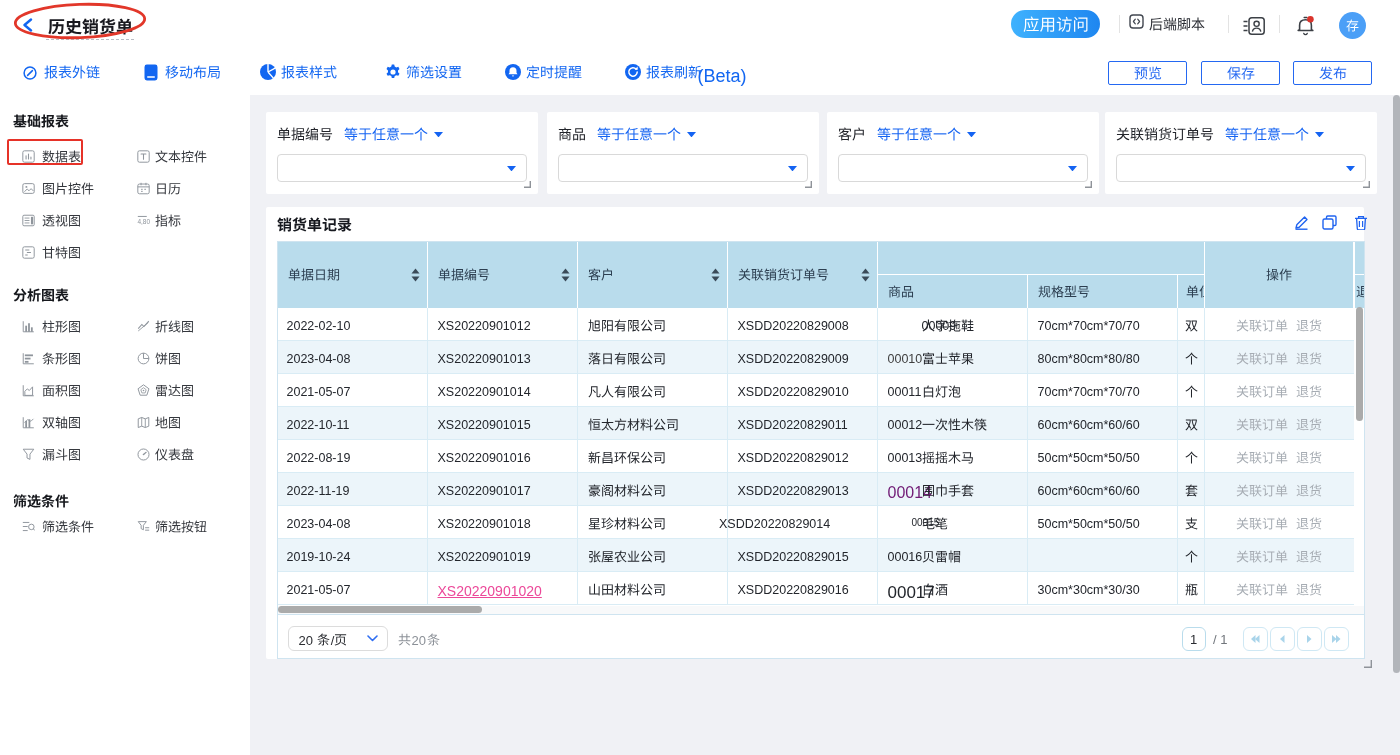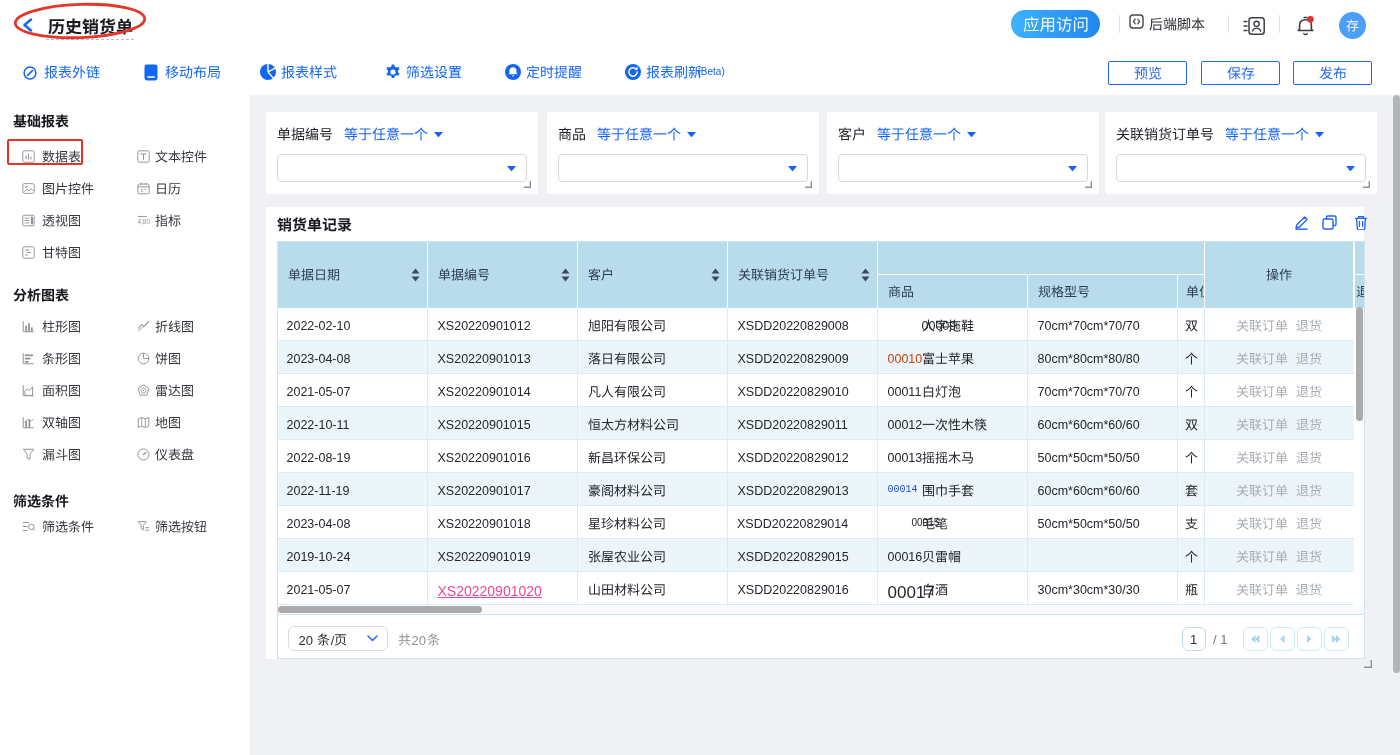--- a/index.html
+++ b/index.html
@@ -302,21 +302,21 @@
     <path d="M12.6 2.6 l0.2 3.2 -3.2-0.4 Z" fill="#fff"></path>
   </svg>
 <svg style="position:absolute;left:646px;top:65px;width:56px;height:14px" viewBox="0 -880 4000 1000">
     <g fill="#1266f1" transform="scale(1,-1)">
       <use href="#u62a5"></use>
       <use href="#u8868" x="1000"></use>
       <use href="#u5237" x="2000"></use>
       <use href="#u65b0" x="3000"></use>
     </g>
   </svg>
-<div style="position:absolute;left:697.5px;top:65.5px;font-size:10px;color:#1266f1;font-weight:400;white-space:nowrap;text-align:right;">(Beta)</div>
+<div style="position:absolute;left:697.5px;top:65.5px;font-size:18px;color:#1266f1;font-weight:400;white-space:nowrap;text-align:right;">(Beta)</div>
 <div class="abs" style="left:1108px;top:61px;width:79px;height:24px;border:1px solid #2468f2;border-radius:2px;background:#fff"></div>
 <svg style="position:absolute;left:1133.5px;top:66px;width:28px;height:14px" viewBox="0 -880 2000 1000">
     <g fill="#2468f2" transform="scale(1,-1)">
       <use href="#u9884"></use>
       <use href="#u89c8" x="1000"></use>
     </g>
   </svg>
 <div class="abs" style="left:1201px;top:61px;width:79px;height:24px;border:1px solid #2468f2;border-radius:2px;background:#fff"></div>
 <svg style="position:absolute;left:1226.5px;top:66px;width:28px;height:14px" viewBox="0 -880 2000 1000">
     <g fill="#2468f2" transform="scale(1,-1)">
@@ -860,21 +860,21 @@
     <g fill="#23262c" transform="scale(1,-1)">
       <use href="#u843d"></use>
       <use href="#u65e5" x="1000"></use>
       <use href="#u6709" x="2000"></use>
       <use href="#u9650" x="3000"></use>
       <use href="#u516c" x="4000"></use>
       <use href="#u53f8" x="5000"></use>
     </g>
   </svg>
 <div style="position:absolute;left:737.5px;top:351.6px;font-size:12.5px;color:#23262c;font-weight:400;white-space:nowrap;">XSDD20220829009</div>
-<div style="position:absolute;left:887.5px;top:351.6px;font-size:12.5px;color:#c2410c;font-weight:400;white-space:nowrap;">00010</div>
+<div style="position:absolute;left:887.5px;top:351.6px;font-size:12.5px;color:#404040;font-weight:400;white-space:nowrap;">00010</div>
 <svg style="position:absolute;left:922.25px;top:351.5px;width:52px;height:13px" viewBox="0 -880 4000 1000">
     <g fill="#23262c" transform="scale(1,-1)">
       <use href="#u5bcc"></use>
       <use href="#u58eb" x="1000"></use>
       <use href="#u82f9" x="2000"></use>
       <use href="#u679c" x="3000"></use>
     </g>
   </svg>
 <div style="position:absolute;left:1037.5px;top:351.6px;font-size:12.5px;color:#23262c;font-weight:400;white-space:nowrap;">80cm*80cm*80/80</div>
 <svg style="position:absolute;left:1184.5px;top:351.5px;width:13px;height:13px" viewBox="0 -880 1000 1000">
@@ -1033,21 +1033,21 @@
     <g fill="#23262c" transform="scale(1,-1)">
       <use href="#u8c6a"></use>
       <use href="#u9601" x="1000"></use>
       <use href="#u6750" x="2000"></use>
       <use href="#u6599" x="3000"></use>
       <use href="#u516c" x="4000"></use>
       <use href="#u53f8" x="5000"></use>
     </g>
   </svg>
 <div style="position:absolute;left:737.5px;top:483.6px;font-size:12.5px;color:#23262c;font-weight:400;white-space:nowrap;">XSDD20220829013</div>
-<div style="position:absolute;left:887.5px;top:483.6px;font-size:10px;color:#1d4ed8;font-weight:400;white-space:nowrap;font-family:Liberation Mono, monospace;">00014</div>
+<div style="position:absolute;left:887.5px;top:483.6px;font-size:16px;color:#701a75;font-weight:400;white-space:nowrap;">00014</div>
 <svg style="position:absolute;left:922.25px;top:483.5px;width:52px;height:13px" viewBox="0 -880 4000 1000">
     <g fill="#23262c" transform="scale(1,-1)">
       <use href="#u56f4"></use>
       <use href="#u5dfe" x="1000"></use>
       <use href="#u624b" x="2000"></use>
       <use href="#u5957" x="3000"></use>
     </g>
   </svg>
 <div style="position:absolute;left:1037.5px;top:483.6px;font-size:12.5px;color:#23262c;font-weight:400;white-space:nowrap;">60cm*60cm*60/60</div>
 <svg style="position:absolute;left:1184.5px;top:483.5px;width:13px;height:13px" viewBox="0 -880 1000 1000">
@@ -1075,21 +1075,21 @@
 <svg style="position:absolute;left:587.5px;top:516.5px;width:78px;height:13px" viewBox="0 -880 6000 1000">
     <g fill="#23262c" transform="scale(1,-1)">
       <use href="#u661f"></use>
       <use href="#u73cd" x="1000"></use>
       <use href="#u6750" x="2000"></use>
       <use href="#u6599" x="3000"></use>
       <use href="#u516c" x="4000"></use>
       <use href="#u53f8" x="5000"></use>
     </g>
   </svg>
-<div style="position:absolute;left:737px;top:516.6px;font-size:12.5px;color:#23262c;font-weight:400;white-space:nowrap;">XSDD20220829014</div>
+<div style="position:absolute;left:719px;top:516.6px;font-size:12.5px;color:#23262c;font-weight:400;white-space:nowrap;">XSDD20220829014</div>
 <div style="position:absolute;left:887.5px;top:516.6px;font-size:10px;color:#23262c;font-weight:400;white-space:nowrap;padding-left:24px;">00015</div>
 <svg style="position:absolute;left:922.25px;top:516.5px;width:26px;height:13px" viewBox="0 -880 2000 1000">
     <g fill="#23262c" transform="scale(1,-1)">
       <use href="#u6bdb"></use>
       <use href="#u7b14" x="1000"></use>
     </g>
   </svg>
 <div style="position:absolute;left:1037.5px;top:516.6px;font-size:12.5px;color:#23262c;font-weight:400;white-space:nowrap;">50cm*50cm*50/50</div>
 <svg style="position:absolute;left:1184.5px;top:516.5px;width:13px;height:13px" viewBox="0 -880 1000 1000">
     <g fill="#23262c" transform="scale(1,-1)">

